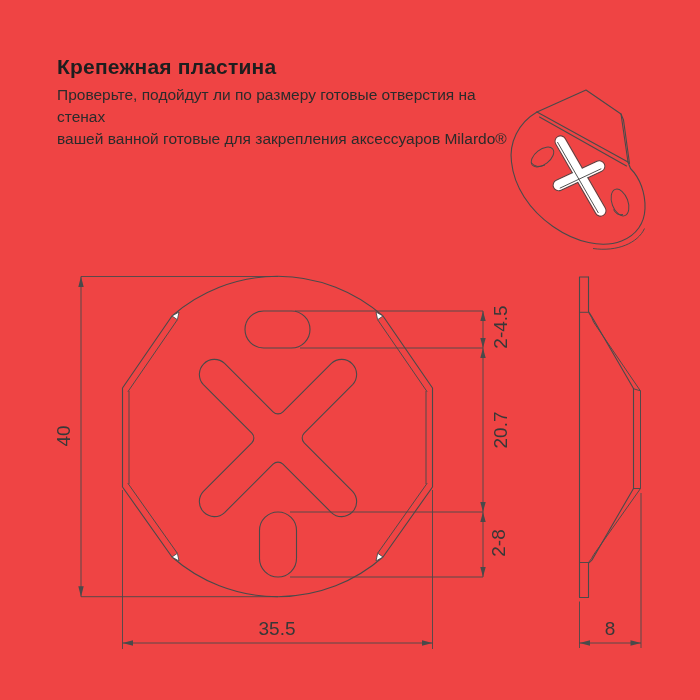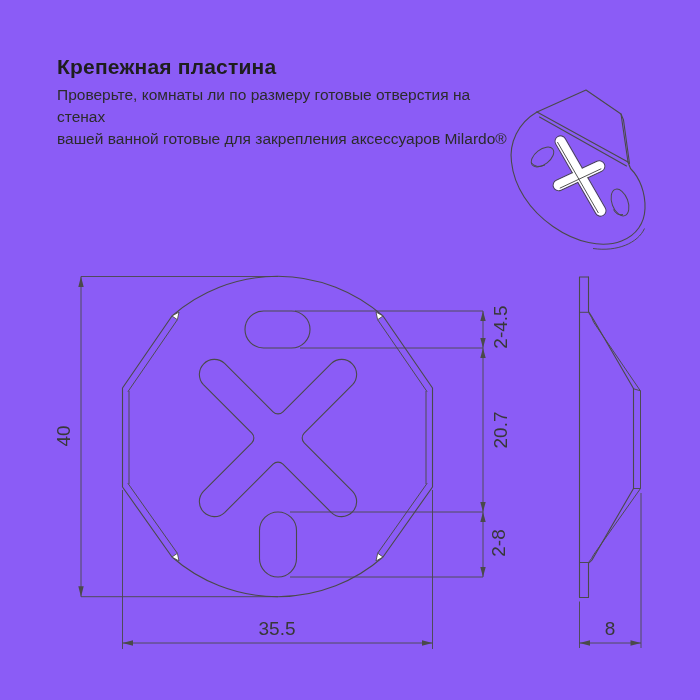--- a/index.html
+++ b/index.html
@@ -1,17 +1,17 @@
 <!DOCTYPE html>
 <html><head>
 <meta charset="utf-8">
 <style>
   html,body{margin:0;padding:0;background:#ffffff;}
   .page{
-    position:relative;width:700px;height:700px;background:#8b5cf6;overflow:hidden;
+    position:relative;width:700px;height:700px;background:#ef4444;overflow:hidden;
     font-family:"Liberation Sans","DejaVu Sans",sans-serif;
     text-decoration:underline;
   }
   .title{
     position:absolute;left:57px;top:55px;
     font-size:21px;font-weight:700;color:#1e1e1e;letter-spacing:.2px;
   }
   .subtitle{
     position:absolute;left:57px;top:84px;width:450px;
     font-size:15.5px;line-height:22px;color:#2b2b2b;
@@ -28,21 +28,21 @@
     font-size:19px;fill:#383838;
   }
 </style>
 </head>
 <body>
 
 <div class="page">
 
   <div class="title">Крепежная пластина</div>
   <div class="subtitle">
-    <div>Проверьте, комнаты ли по размеру готовые отверстия на стенах</div>
+    <div>Проверьте, подойдут ли по размеру готовые отверстия на стенах</div>
     <div>вашей ванной готовые для закрепления аксессуаров Milardo®</div>
   </div>
 
   <svg class="drawing" width="700" height="700" viewBox="0 0 700 700">
 
     <g>
 
       <path class="ln" d="M537,112 L586,90 L621,114 L628,162"></path>
 
       <path class="ln" d="M621,114 L623.5,120 L629.5,163.5"></path>

